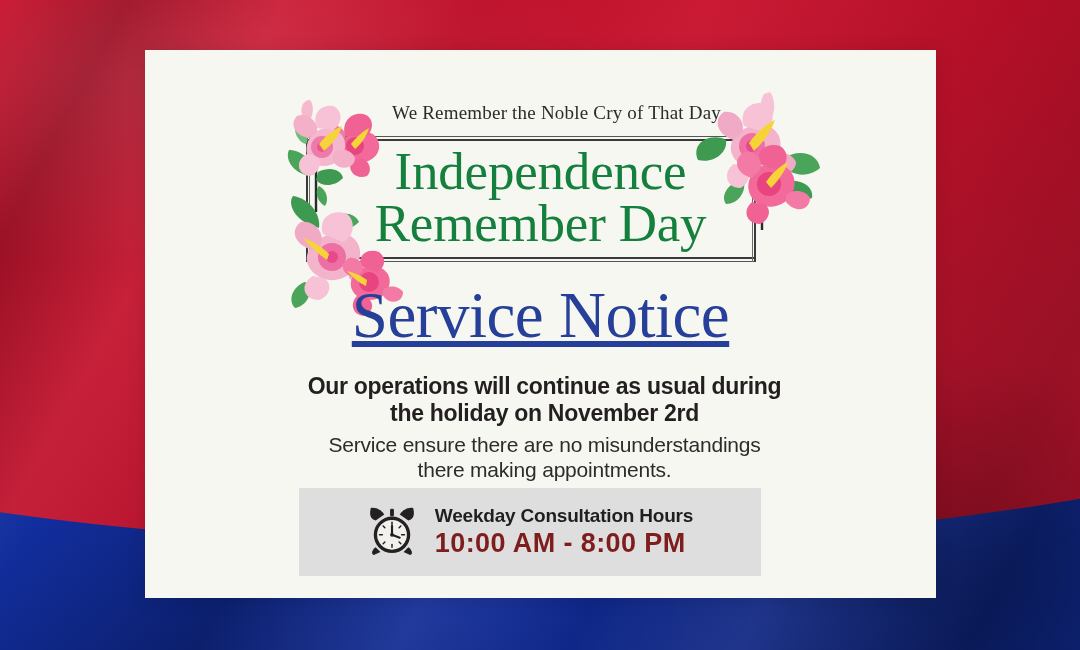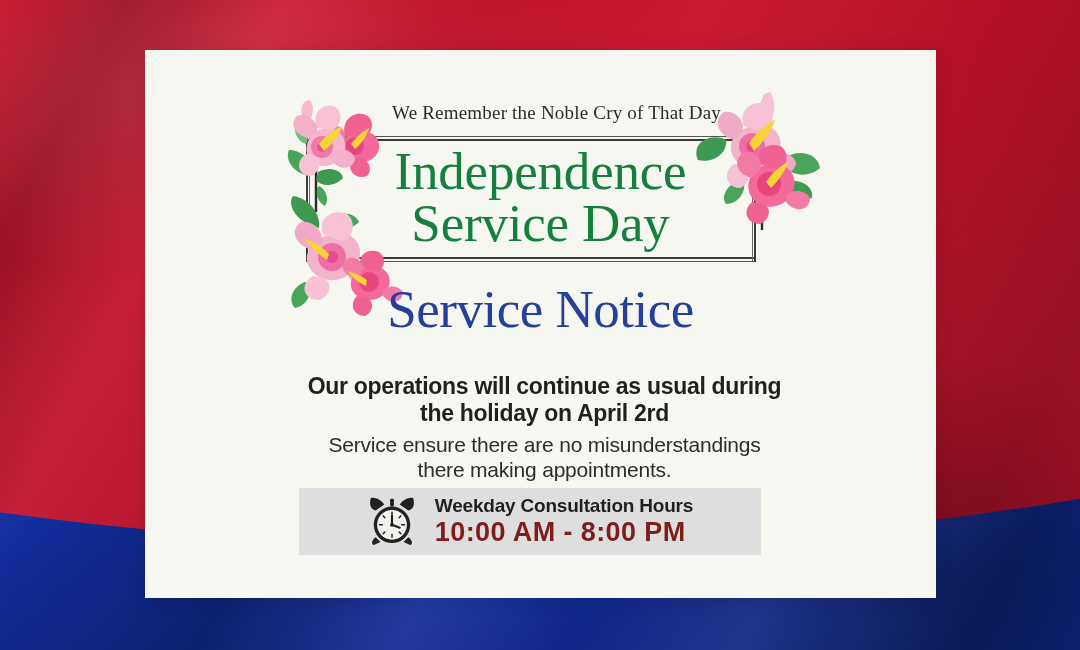--- a/index.html
+++ b/index.html
@@ -125,23 +125,24 @@
   .holiday-title .l2 { display: block; }
 
   
   .notice-title {
     position: absolute;
     left: 0; right: 0;
     top: 233px;
     text-align: center;
     font-family: "Liberation Serif", serif;
     color: #26409a;
-    font-size: 53px;
+    font-size: 65px;
     line-height: 1;
     letter-spacing: -0.5px;
+    text-decoration: underline;
   }
 
   
   .body-copy {
     position: absolute;
     left: 38px; right: 30px;
     top: 323px;
     text-align: center;
     color: #231f20;
   }
@@ -159,21 +160,21 @@
     letter-spacing: -0.2px;
     color: #2c2c2c;
   }
 
   
   .hours-panel {
     position: absolute;
     left: 154px;
     top: 438px;
     width: 462px;
-    height: 67px;
+    height: 88px;
     background: #dedede;
     display: flex;
     align-items: center;
     justify-content: center;
     gap: 18px;
   }
   .clock-icon { flex: 0 0 auto; display: block; }
   .hours-text { text-align: left; }
   .hours-label {
     font-size: 19px;
@@ -215,21 +216,21 @@
       <span class="ln bot-a"></span>
       <span class="ln bot-b"></span>
       <span class="ln left-a"></span>
       <span class="ln left-b"></span>
       <span class="ln right-a"></span>
       <span class="ln right-b"></span>
     </div>
 
     <div class="holiday-title">
       <span class="l1">Independence</span>
-      <span class="l2">Service Day</span>
+      <span class="l2">Remember Day</span>
     </div>
 
     <div class="flower-cluster" id="flowers-tl">
       <svg viewBox="0 0 125 115" width="125" height="115" aria-hidden="true">
 
         <path d="M35 60 L35 114" stroke="#2b2b2b" stroke-width="2.4" fill="none"></path>
 
         <path d="M28 78 C10 74 4 60 8 52 C20 52 32 62 33 76 Z" fill="#4aa55a"></path>
         <path d="M37 74 C50 68 60 72 62 80 C52 90 40 88 35 82 Z" fill="#3f9a51"></path>
         <path d="M38 88 C46 92 48 102 44 108 C36 104 34 94 37 89 Z" fill="#4aa55a"></path>
@@ -323,21 +324,21 @@
           <path d="M18 14 C10 8 2 6 -2 5 C4 12 12 18 17 20 Z" fill="#f6d437"></path>
         </g>
       </svg>
     </div>
 
     <div class="notice-title">Service Notice</div>
 
     <div class="body-copy">
       <div class="body-strong">
         <div>Our operations will continue as usual during</div>
-        <div>the holiday on April 2rd</div>
+        <div>the holiday on November 2rd</div>
       </div>
       <div class="body-sub">
         <div>Service ensure there are no misunderstandings</div>
         <div>there making appointments.</div>
       </div>
     </div>
 
     <div class="hours-panel">
       <span class="clock-icon">
         <svg viewBox="0 0 52 54" width="50" height="52" aria-hidden="true">

